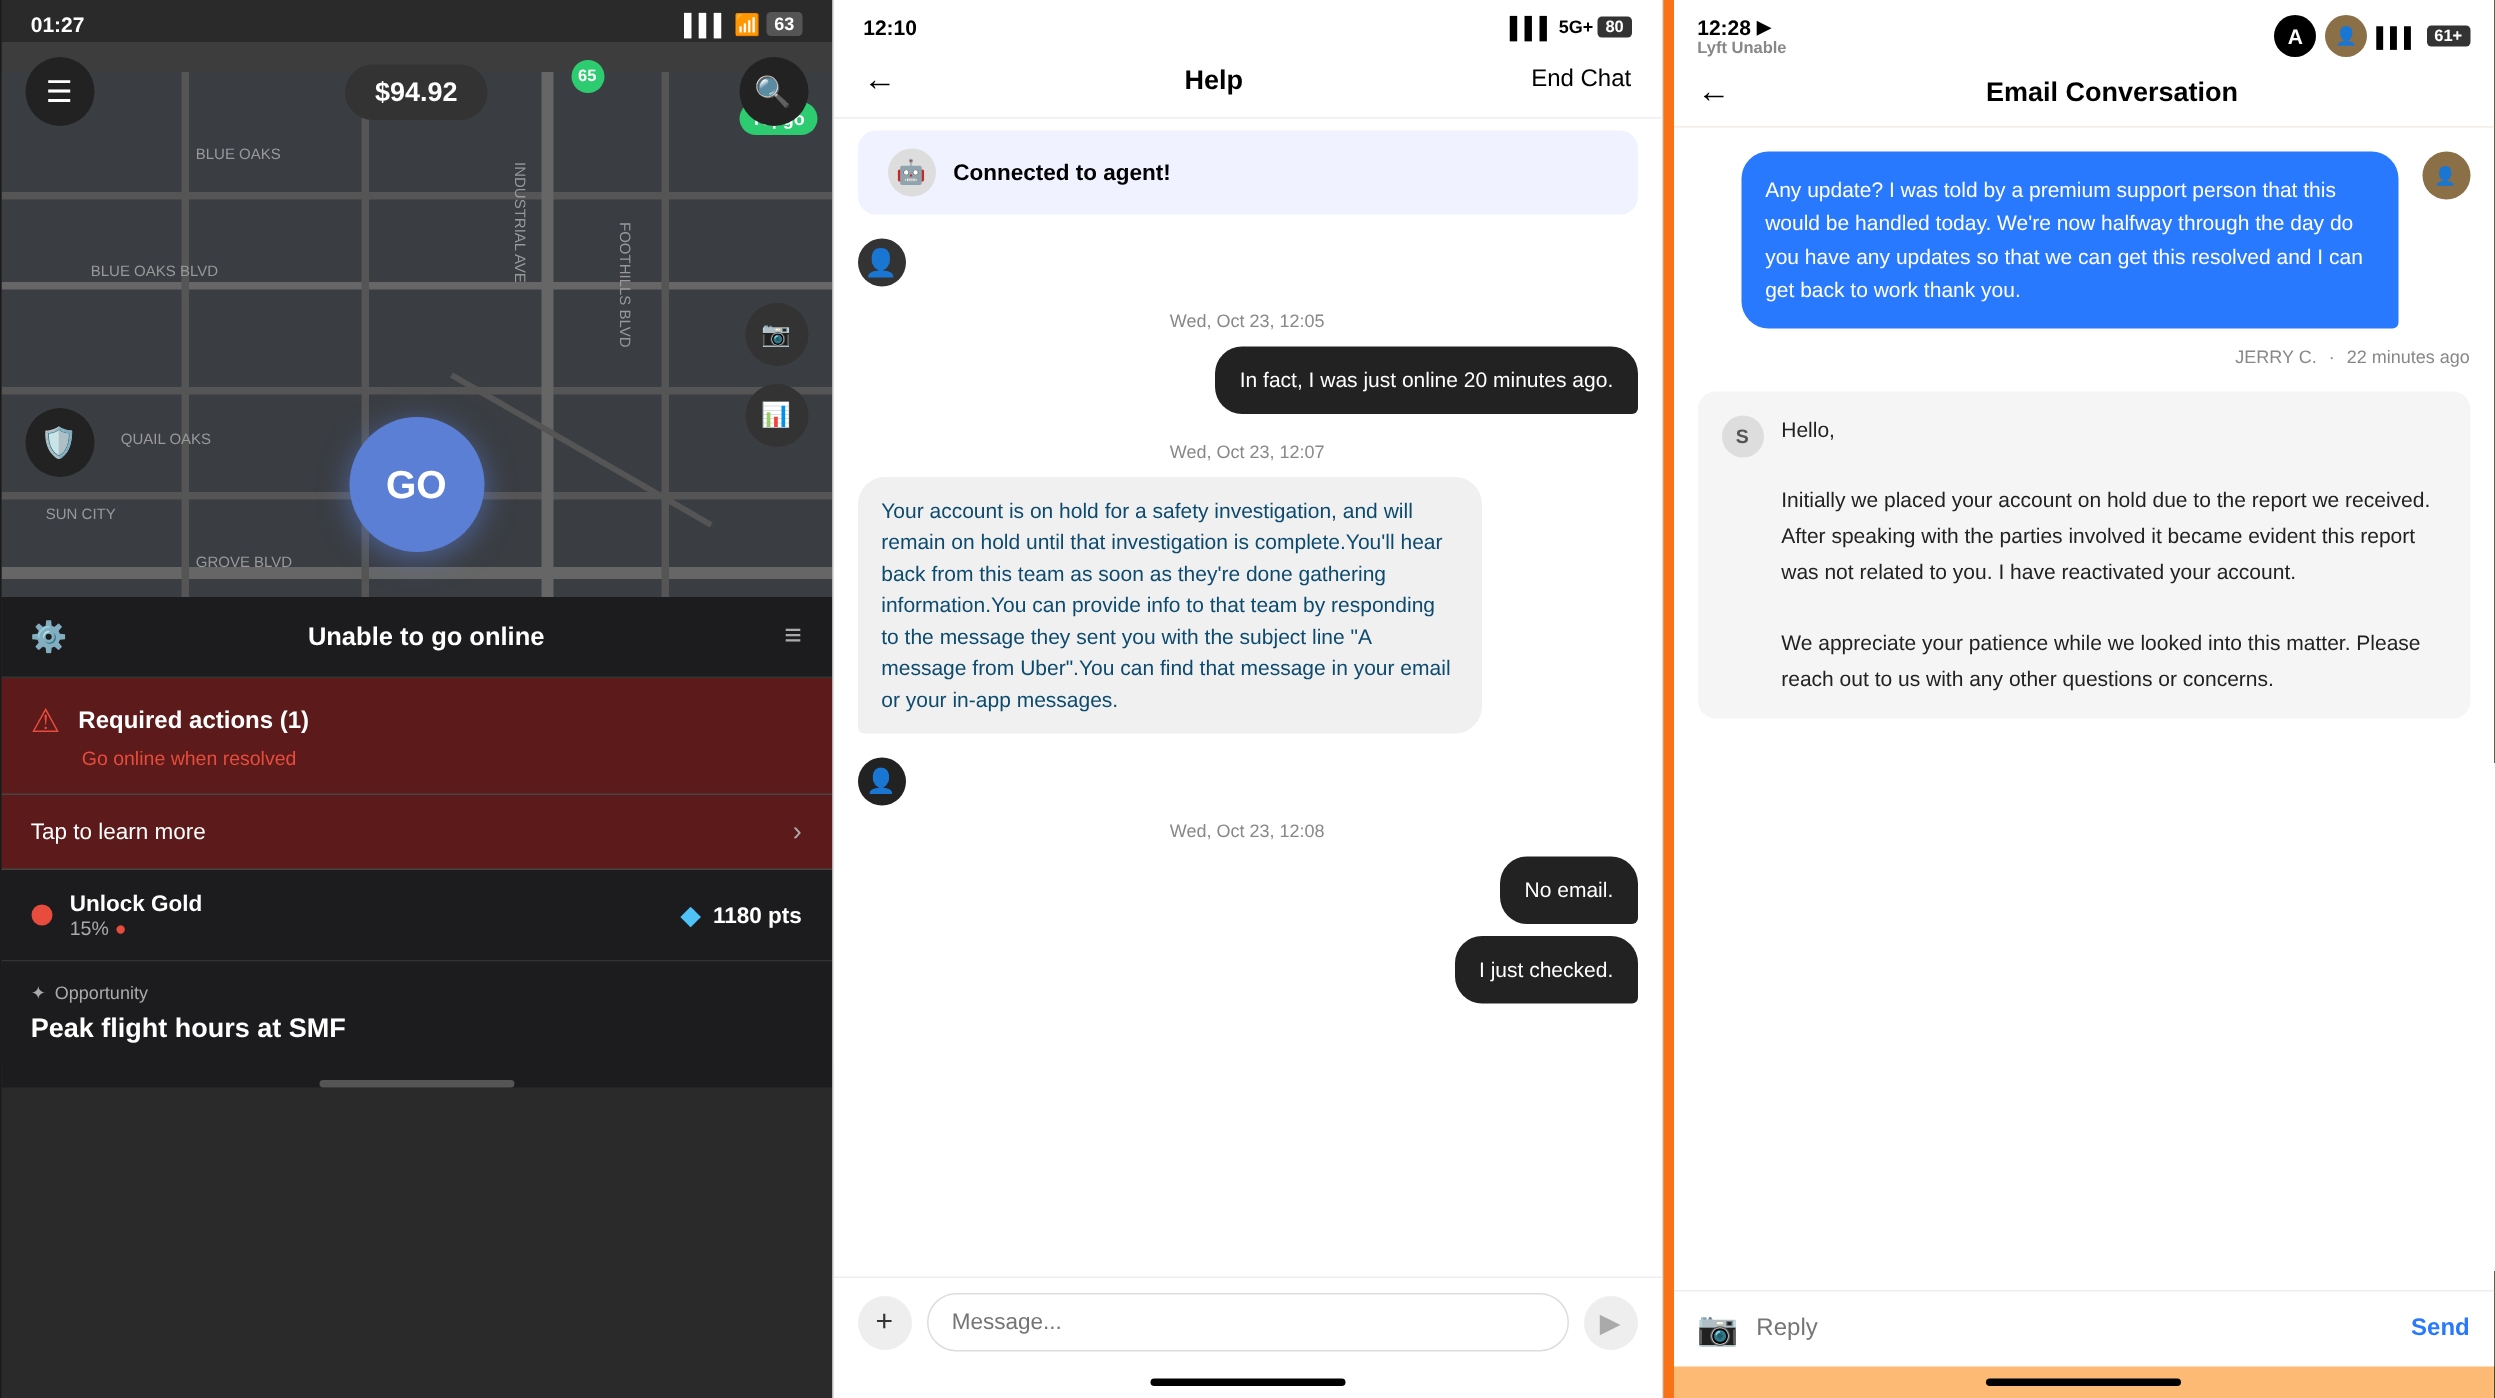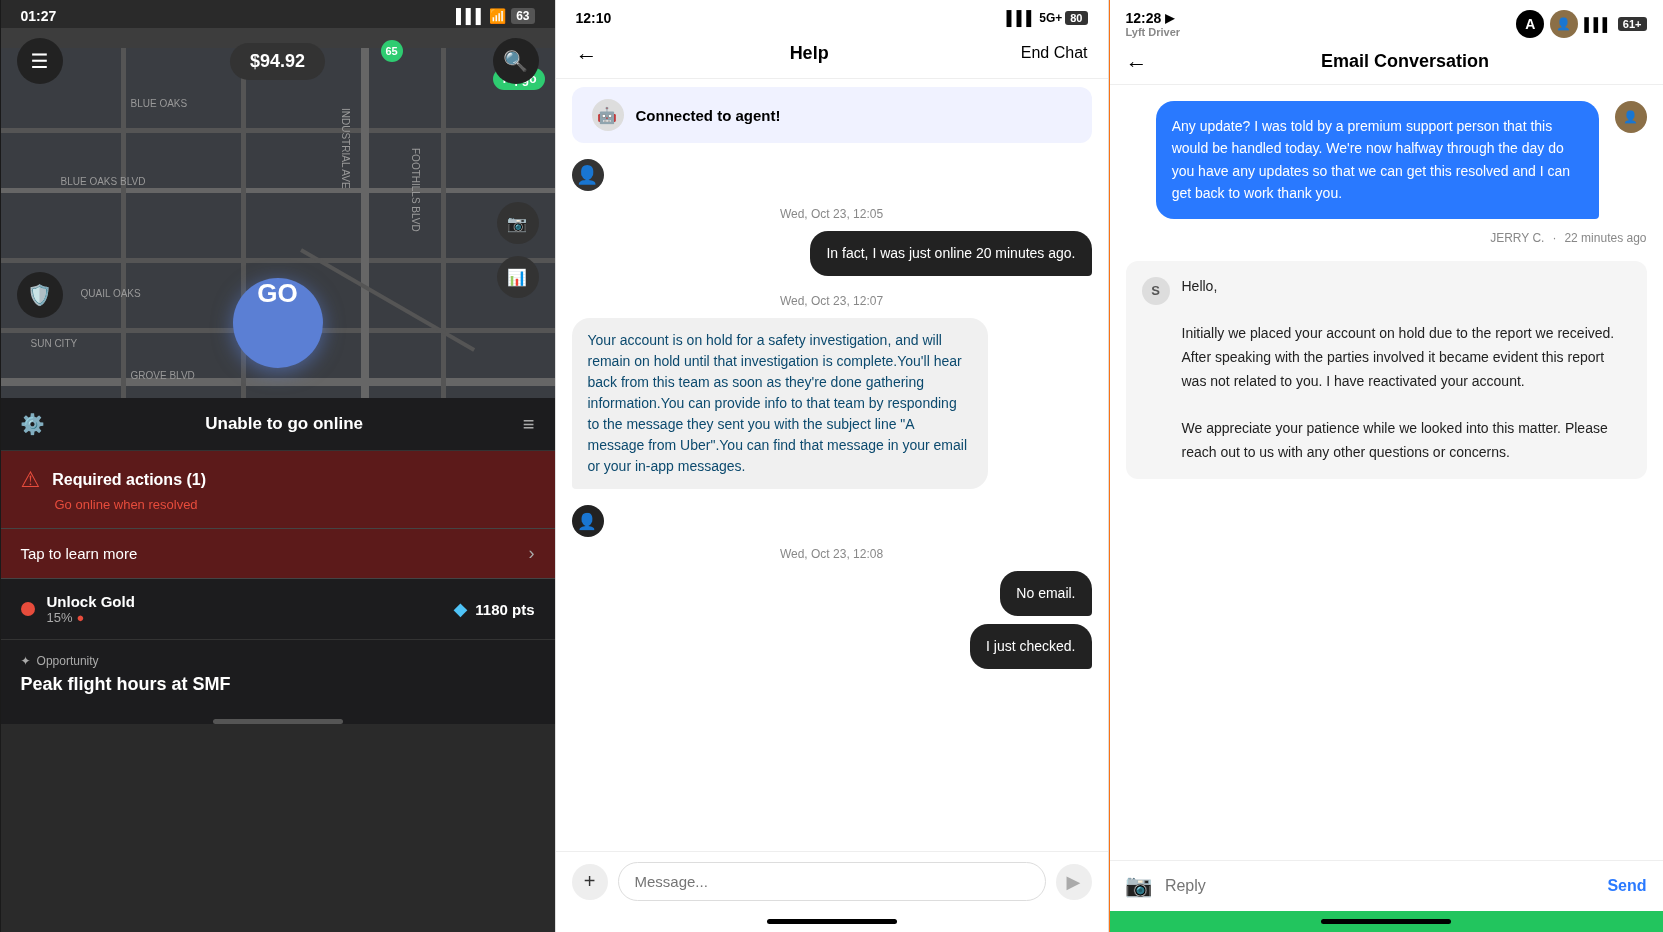--- a/index.html
+++ b/index.html
@@ -85,21 +85,21 @@
       position: absolute;
       bottom: 30px;
       left: 50%;
       transform: translateX(-50%);
       z-index: 10;
     }
     .go-btn {
       width: 90px; height: 90px;
       border-radius: 50%;
       background: #5b7fd4;
-      display: flex; align-items: flex-start; justify-content: center;
+      display: flex; align-items: center; justify-content: center;
       color: white;
       font-size: 26px;
       font-weight: 800;
       cursor: pointer;
       box-shadow: 0 4px 20px rgba(91,127,212,0.6);
     }
     
     .map-side-btns {
       position: absolute;
       right: 16px;
@@ -355,22 +355,22 @@
     }
     .phone2-home-indicator {
       width: 130px; height: 5px;
       background: #000;
       border-radius: 3px;
       margin: 8px auto;
     }
 
     
     .phone3 {
-      background: #22c55e;
-      border-left: 1px solid #f97316;
+      background: #fdba74;
+      border-left: 7px solid #f97316;
     }
     .phone3 .status-bar {
       display: flex;
       justify-content: space-between;
       align-items: center;
       padding: 10px 16px 6px;
       background: #fff;
       font-size: 13px;
       font-weight: 600;
       color: #000;
@@ -732,21 +732,21 @@
   </div>
 
   <div class="phone-wrapper phone3" style="display:flex;flex-direction:column;">
 
     <div class="status-bar" style="display:flex;justify-content:space-between;align-items:center;padding:10px 16px 4px;">
       <div style="display:flex;flex-direction:column;align-items:flex-start;">
         <span style="font-size:14px;font-weight:700;display:flex;align-items:center;gap:4px;">
           <span>12:28</span>
           <span style="font-size:12px;">▶</span>
         </span>
-        <span style="font-size:11px;color:#888;">Lyft Driver</span>
+        <span style="font-size:11px;color:#888;">Lyft Unable</span>
       </div>
       <div class="lyft-status-right">
         <div class="lyft-a-badge">A</div>
         <div class="lyft-avatar">👤</div>
         <span style="font-size:13px;">▌▌▌</span>
         <span style="background:#333;color:white;padding:1px 5px;border-radius:3px;font-size:11px;">61+</span>
       </div>
     </div>
 
     <div class="phone3-nav">

